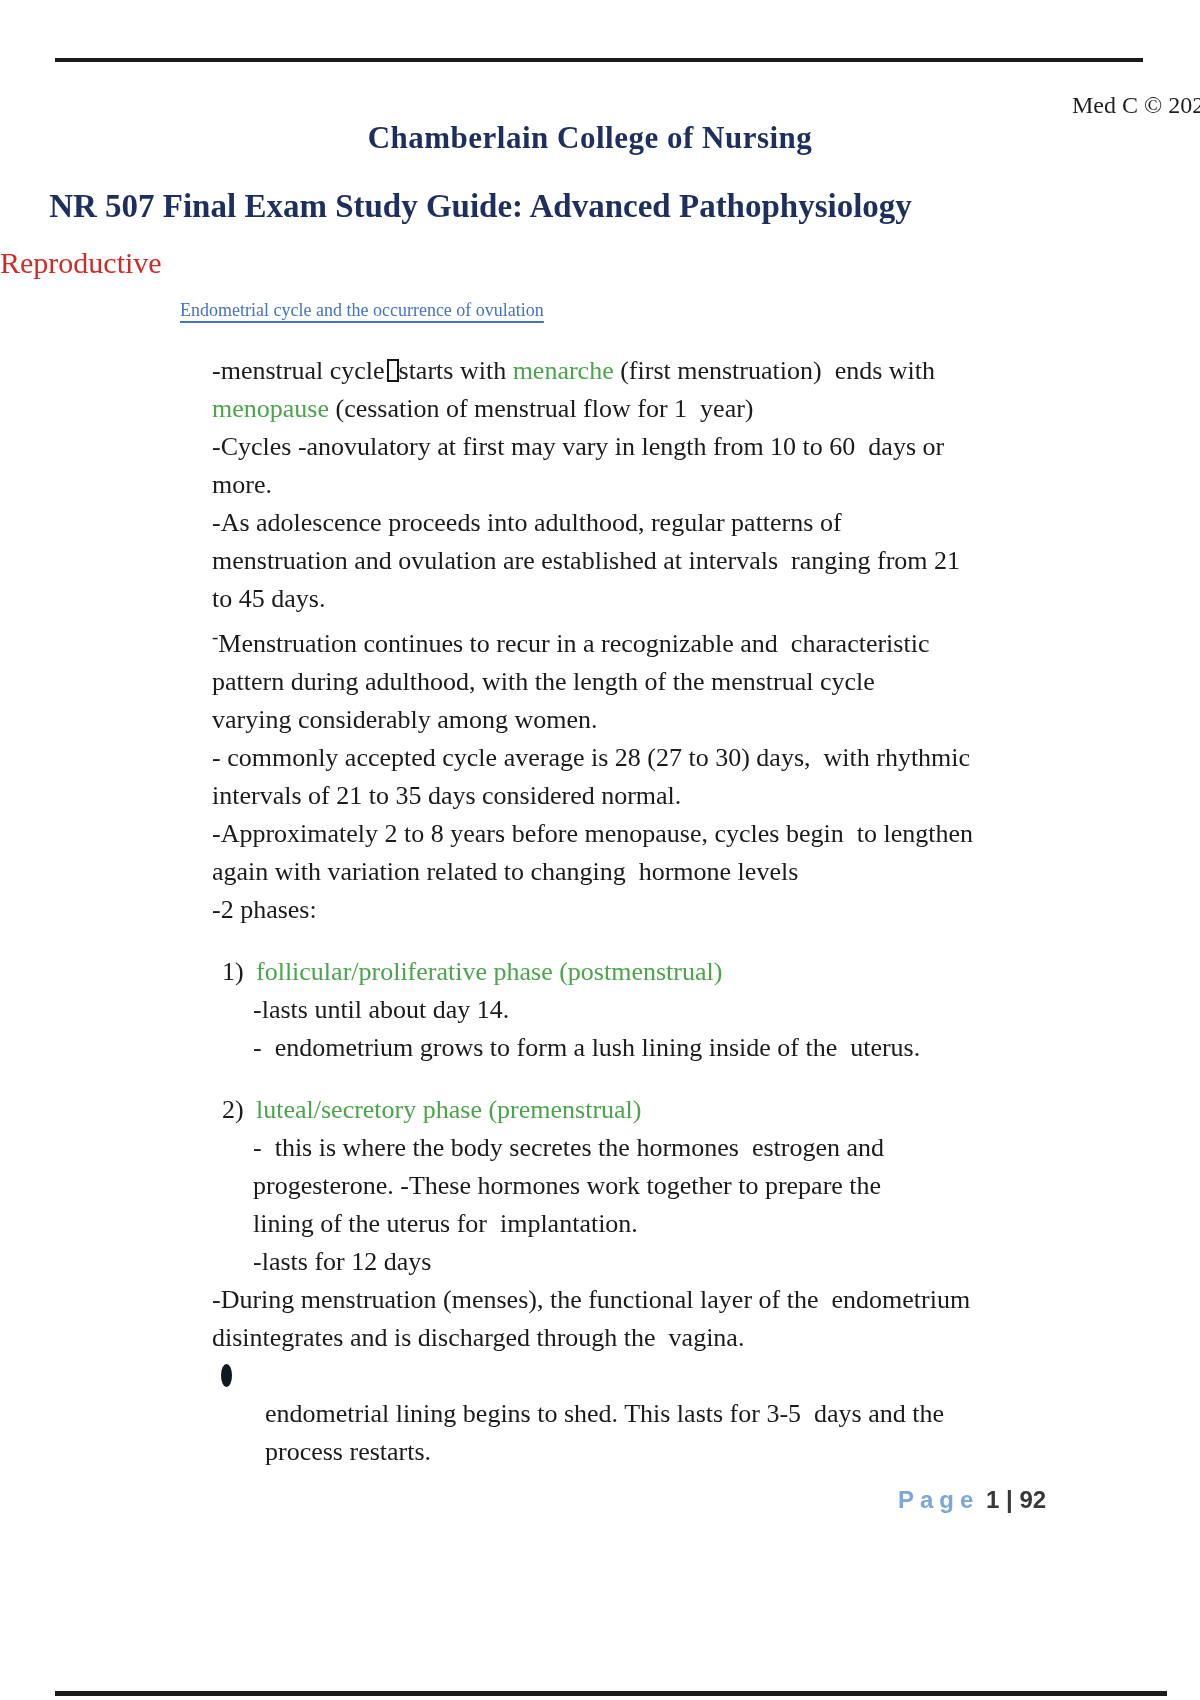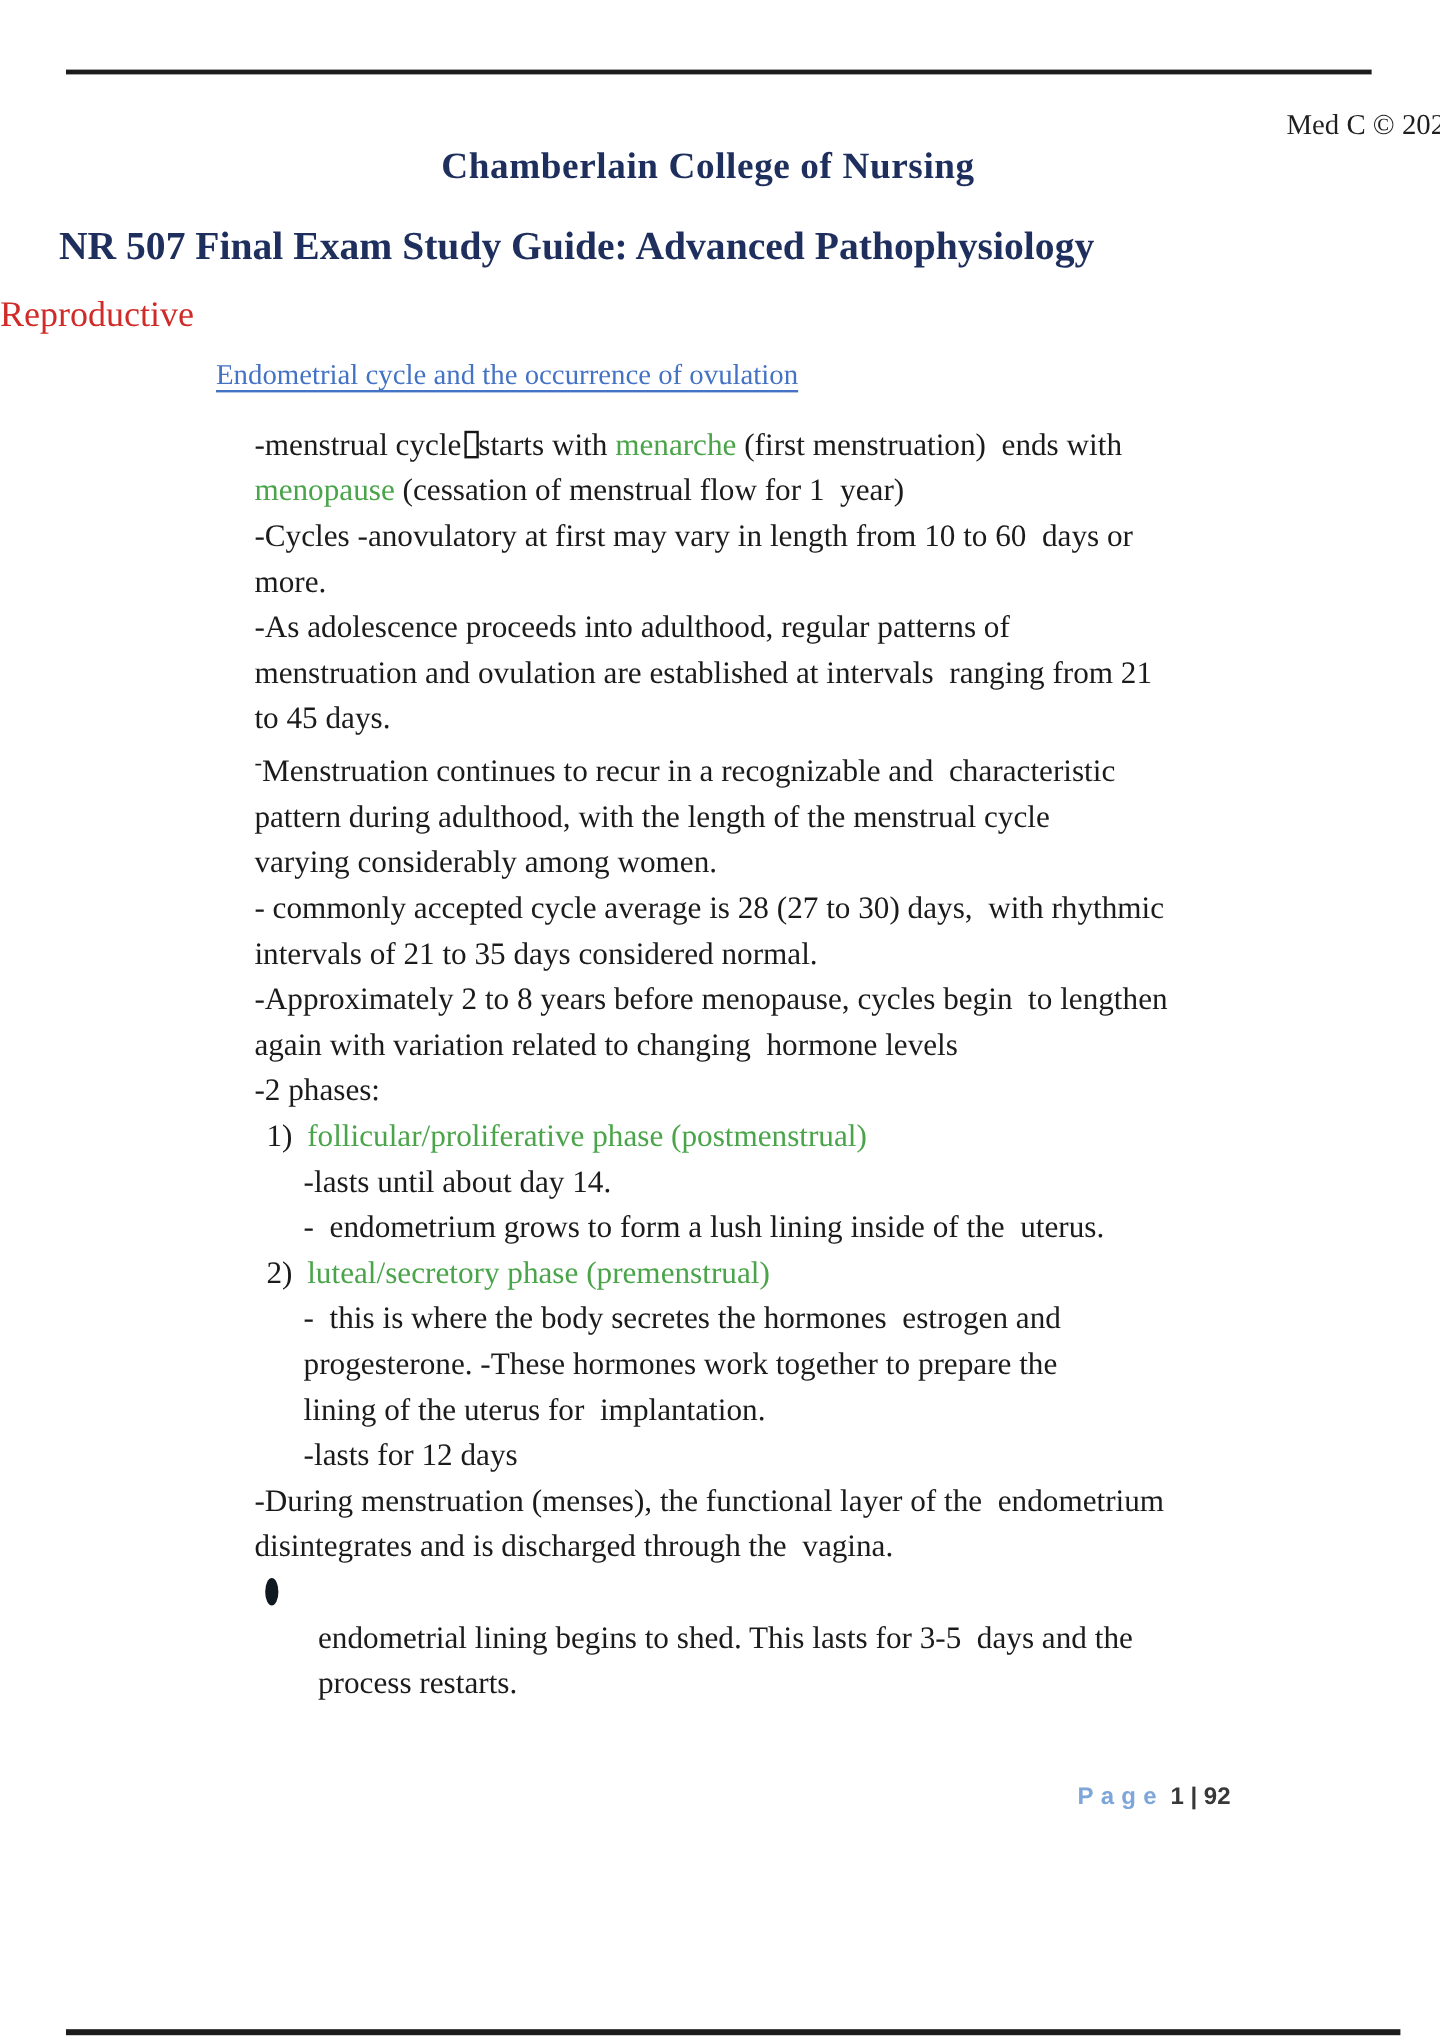--- a/index.html
+++ b/index.html
@@ -22,49 +22,49 @@
   .h2 {
     position:absolute; left:0; top:188px; width:961px; text-align:center;
     font-size:33px; font-weight:bold; color:var(--navy,#1e2f5e);
   }
   .section {
     position:absolute; left:0; top:246px; width:1008px; text-align:left;
     font-size:30px; color:var(--red,#cf2b28);
   }
   .topic {
     position:absolute; left:180px; top:300px;
-    font-size:24px; color:var(--link,#4472c4);
+    font-size:18px; color:var(--link,#4472c4);
     text-decoration:underline; text-decoration-thickness:2px; text-underline-offset:5px;
     cursor:pointer;
   }
   .body {
     position:absolute; left:180px; top:352px; width:980px;
     font-size:26px; line-height:38px;
   }
   .line { white-space:pre; }
   .ind-base { padding-left:0;margin-left:32px; }
-  .ind-list { padding-left:42px; }
+  .ind-list { padding-left:42px;margin-top:24px; }
   .ind-sub  { padding-left:73px; }
   .ind-bullet { padding-left:41px; }
   .ind-bulletcont { padding-left:85px; }
   .num { display:inline-block; min-width:26px; margin-right:8px; }
   .green { color:var(--green,#4aa44a); }
   .sup { vertical-align:9px; font-size:19px; }
   .tofu {
     display:inline-block; width:12px; height:23px;
     border:2.5px solid #161616; vertical-align:-3px; margin:0 0 0 2px;
     box-sizing:border-box;
   }
   .bullet {
     display:inline-block; width:11px; height:23px; background:#101820;
     border-radius:50%; vertical-align:-3px; margin-right:33px;
   }
   .footer {
     position:absolute; left:898px; top:1486px; white-space:pre;
-    font-family:"Liberation Sans", sans-serif; font-size:20px;
+    font-family:"Liberation Sans", sans-serif; font-size:24px;
   }
   .footer .pword { color:var(--pageblue,#7ea6d8); letter-spacing:6px; font-weight:bold; }
   .footer .pnum  { color:#383838; font-weight:bold; }
 </style>
 </head>
 <body>
 
 <div class="page">
   <div class="rule rule-top"></div>
 

